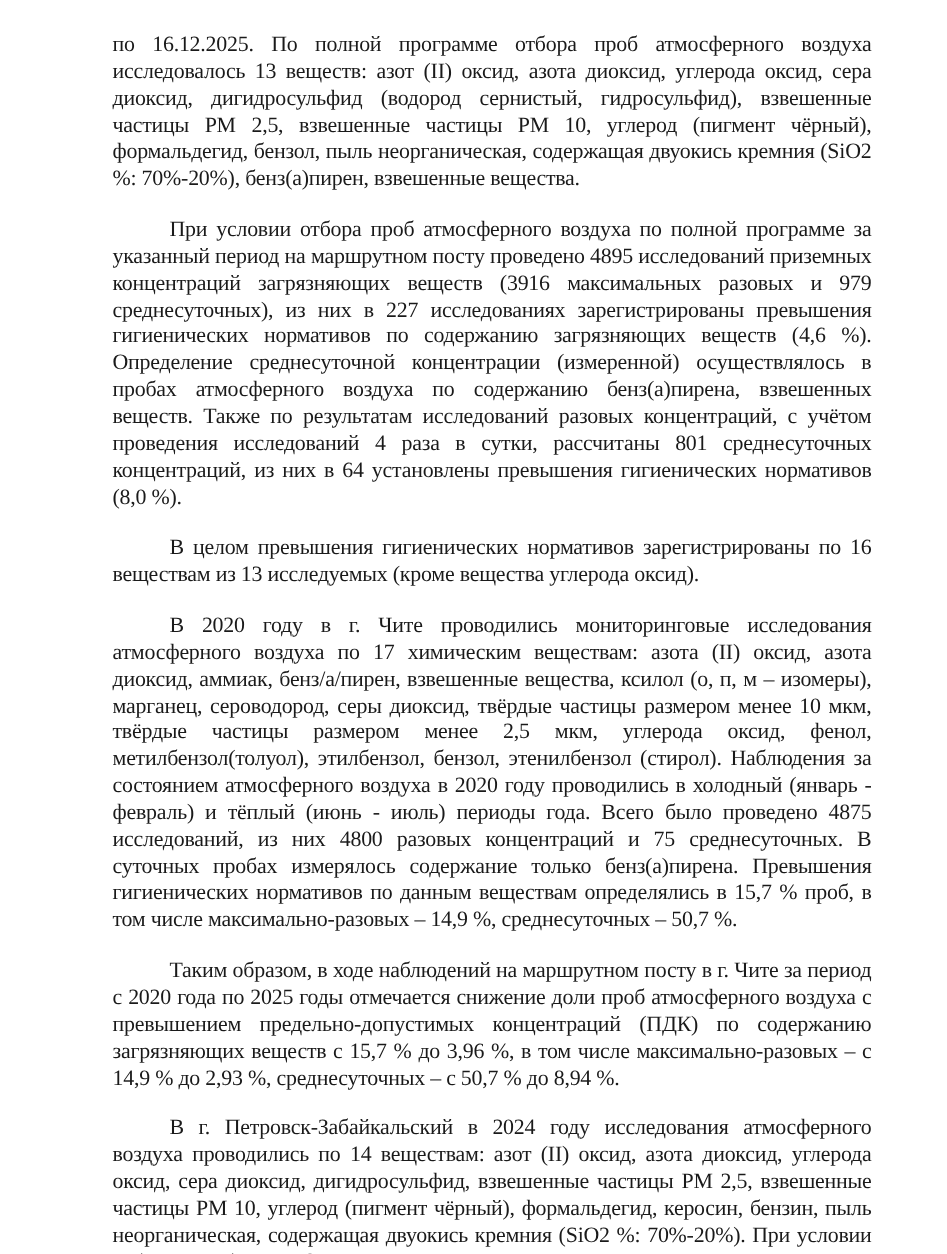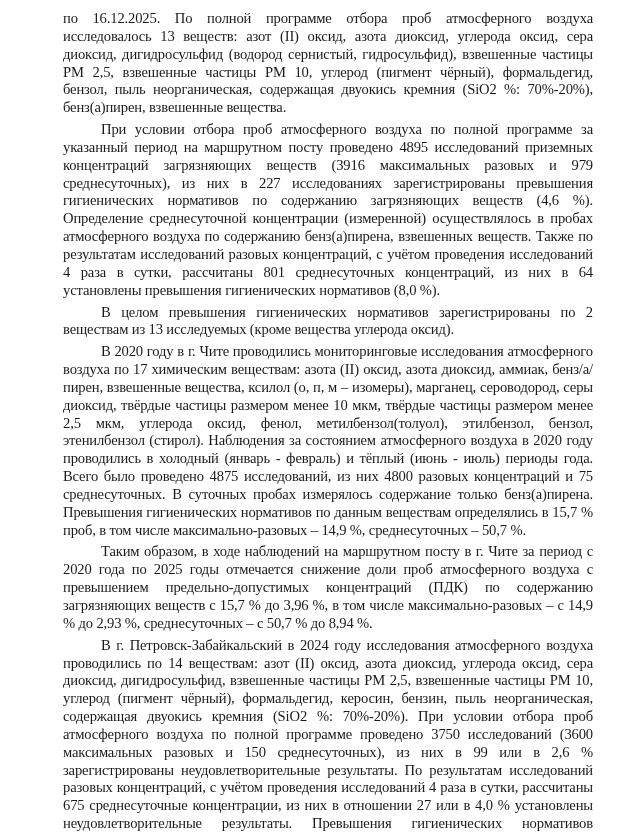--- a/index.html
+++ b/index.html
@@ -9,31 +9,31 @@
     left: 59px;
     top: 6px;
     width: 538px;
     font-family: "Liberation Serif", "DejaVu Serif", serif;
     font-size: 14.6px;
     line-height: 17.85px;
     color: #1a1a1a;
     letter-spacing: -0.15px;
   }
   .para {
-    margin: 4px;
+    margin: 16px;
     text-align: justify;
     text-indent: 38px;
     hyphens: none;
   }
   .para.noindent { text-indent: 0; }
 </style>
 </head>
 <body>
 
 <div class="page">
   <p class="para noindent">по 16.12.2025. По полной программе отбора проб атмосферного воздуха исследовалось 13 веществ: азот (II) оксид, азота диоксид, углерода оксид, сера диоксид, дигидросульфид (водород сернистый, гидросульфид), взвешенные частицы РМ 2,5, взвешенные частицы РМ 10, углерод (пигмент чёрный), формальдегид, бензол, пыль неорганическая, содержащая двуокись кремния (SiO2 %: 70%-20%), бенз(а)пирен, взвешенные вещества.</p>
   <p class="para">При условии отбора проб атмосферного воздуха по полной программе за указанный период на маршрутном посту проведено 4895 исследований приземных концентраций загрязняющих веществ (3916 максимальных разовых и 979 среднесуточных), из них в 227 исследованиях зарегистрированы превышения гигиенических нормативов по содержанию загрязняющих веществ (4,6 %). Определение среднесуточной концентрации (измеренной) осуществлялось в пробах атмосферного воздуха по содержанию бенз(а)пирена, взвешенных веществ. Также по результатам исследований разовых концентраций, с учётом проведения исследований 4 раза в сутки, рассчитаны 801 среднесуточных концентраций, из них в 64 установлены превышения гигиенических нормативов (8,0 %).</p>
-  <p class="para">В целом превышения гигиенических нормативов зарегистрированы по 2 веществам из 13 исследуемых (кроме вещества углерода оксид).</p>
+  <p class="para">В целом превышения гигиенических нормативов зарегистрированы по 16 веществам из 13 исследуемых (кроме вещества углерода оксид).</p>
   <p class="para">В 2020 году в г. Чите проводились мониторинговые исследования атмосферного воздуха по 17 химическим веществам: азота (II) оксид, азота диоксид, аммиак, бенз/а/пирен, взвешенные вещества, ксилол (о, п, м – изомеры), марганец, сероводород, серы диоксид, твёрдые частицы размером менее 10 мкм, твёрдые частицы размером менее 2,5 мкм, углерода оксид, фенол, метилбензол(толуол), этилбензол, бензол, этенилбензол (стирол). Наблюдения за состоянием атмосферного воздуха в 2020 году проводились в холодный (январь - февраль) и тёплый (июнь - июль) периоды года. Всего было проведено 4875 исследований, из них 4800 разовых концентраций и 75 среднесуточных. В суточных пробах измерялось содержание только бенз(а)пирена. Превышения гигиенических нормативов по данным веществам определялись в 15,7 % проб, в том числе максимально-разовых – 14,9 %, среднесуточных – 50,7 %.</p>
   <p class="para">Таким образом, в ходе наблюдений на маршрутном посту в г. Чите за период с 2020 года по 2025 годы отмечается снижение доли проб атмосферного воздуха с превышением предельно-допустимых концентраций (ПДК) по содержанию загрязняющих веществ с 15,7 % до 3,96 %, в том числе максимально-разовых – с 14,9 % до 2,93 %, среднесуточных – с 50,7 % до 8,94 %.</p>
   <p class="para">В г. Петровск-Забайкальский в 2024 году исследования атмосферного воздуха проводились по 14 веществам: азот (II) оксид, азота диоксид, углерода оксид, сера диоксид, дигидросульфид, взвешенные частицы РМ 2,5, взвешенные частицы РМ 10, углерод (пигмент чёрный), формальдегид, керосин, бензин, пыль неорганическая, содержащая двуокись кремния (SiO2 %: 70%-20%). При условии отбора проб атмосферного воздуха по полной программе проведено 3750 исследований (3600 максимальных разовых и 150 среднесуточных), из них в 99 или в 2,6 % зарегистрированы неудовлетворительные результаты. По результатам исследований разовых концентраций, с учётом проведения исследований 4 раза в сутки, рассчитаны 675 среднесуточные концентрации, из них в отношении 27 или в 4,0 % установлены неудовлетворительные результаты. Превышения гигиенических нормативов зарегистрированы по 14 веществам из 14 исследуемых.</p>
 
 </div>
 
 </body></html>

